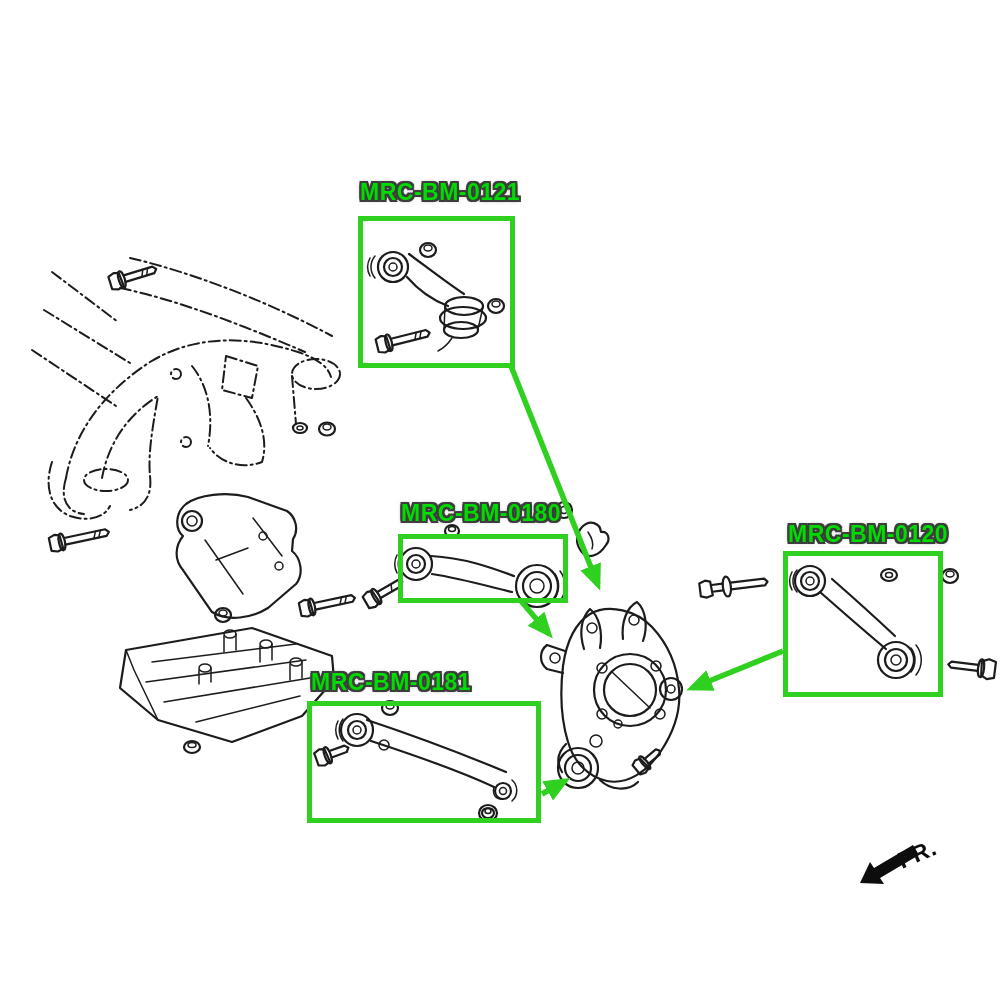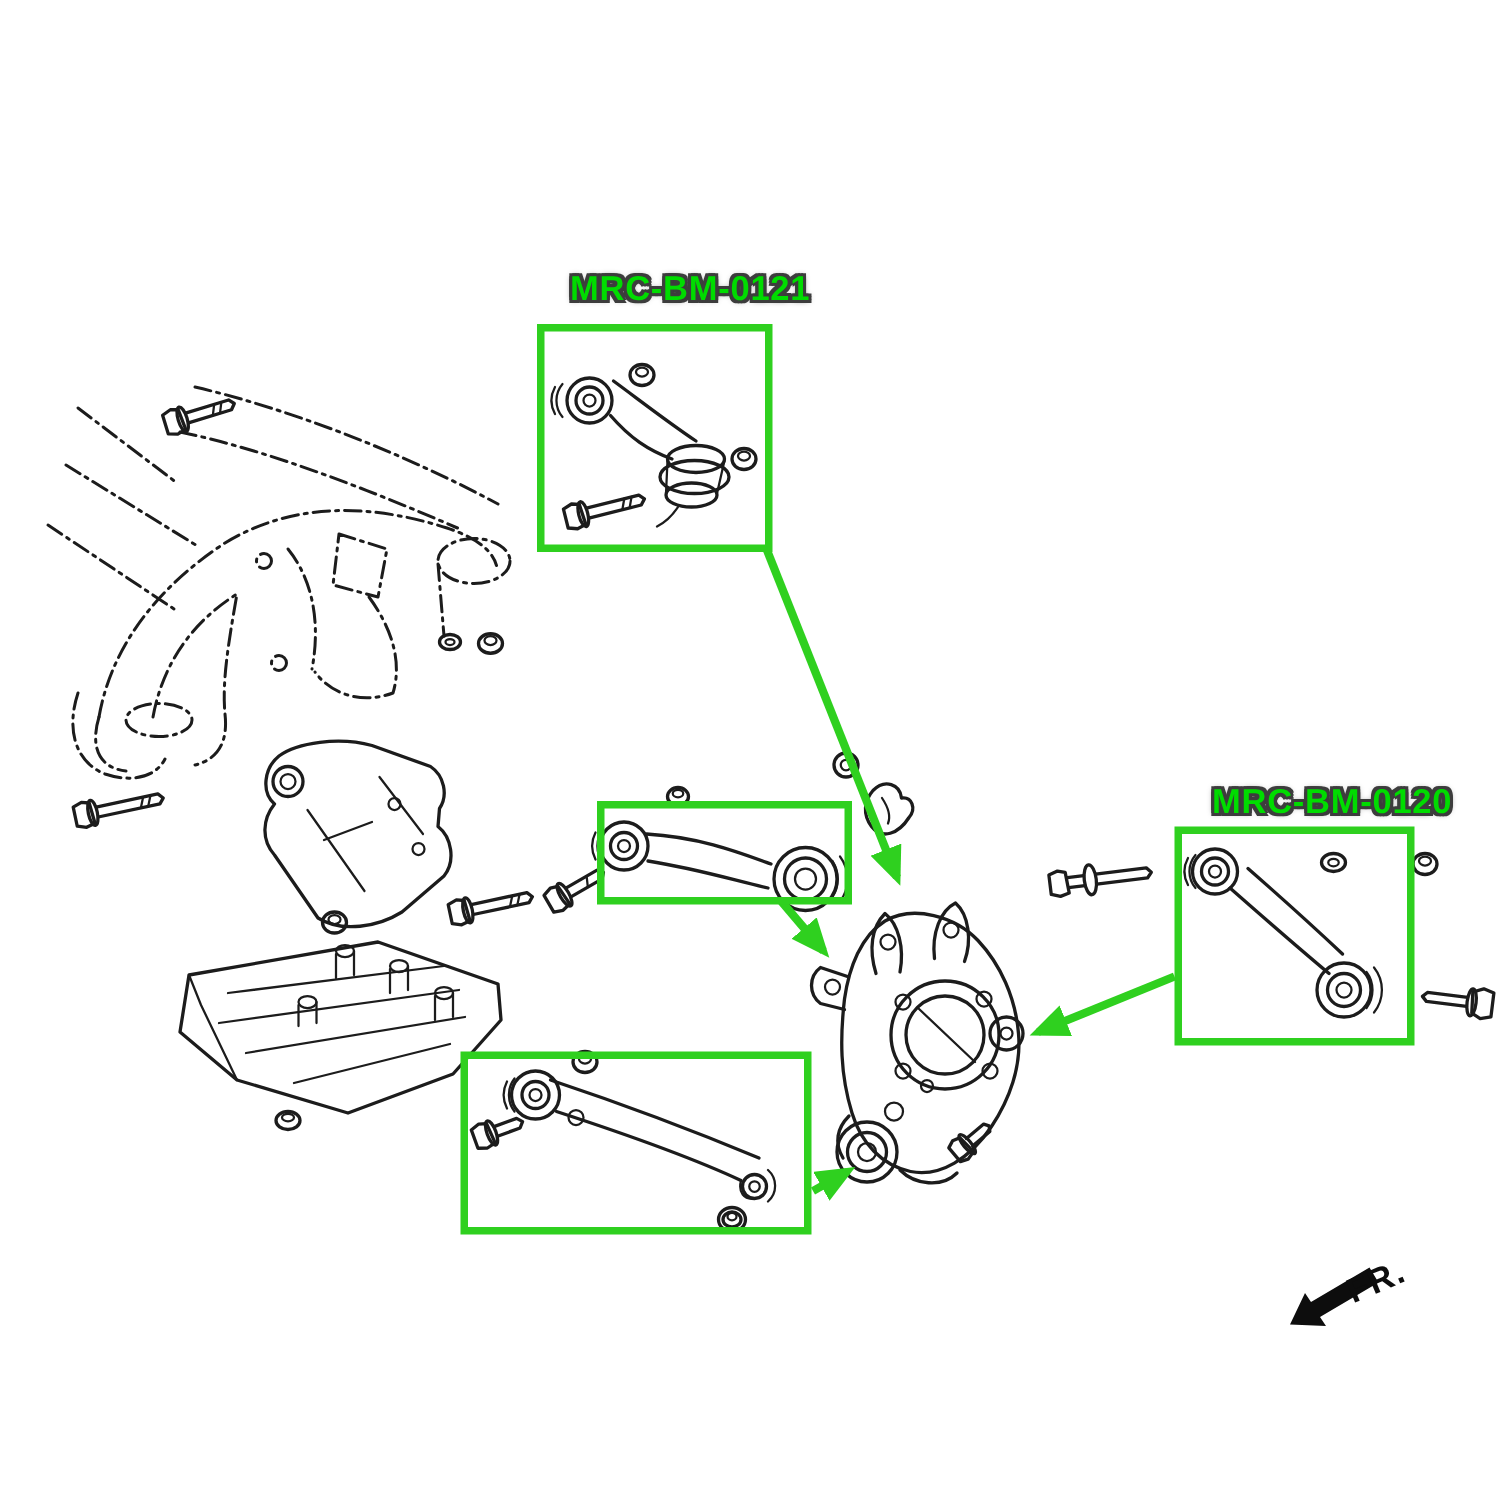--- a/index.html
+++ b/index.html
@@ -27,21 +27,20 @@
     border:5px solid var(--green);background:transparent;
   }
   .part-label{
     position:absolute;z-index:3;font-weight:bold;font-size:23px;letter-spacing:.5px;
     color:var(--label-green);white-space:nowrap;
     text-shadow:
       -2px -2px 0 var(--label-outline), 0 -2px 0 var(--label-outline), 2px -2px 0 var(--label-outline),
       -2px 0 0 var(--label-outline), 2px 0 0 var(--label-outline),
       -2px 2px 0 var(--label-outline), 0 2px 0 var(--label-outline), 2px 2px 0 var(--label-outline),
       0 0 4px var(--label-outline);
-    margin-left: 20px;
   }
 </style>
 </head>
 <body>
 
 <div class="stage">
 
   <svg class="artwork" width="1000" height="1000" viewBox="0 0 1000 1000">
     <defs>
       <marker id="ah" markerUnits="userSpaceOnUse" markerWidth="28" markerHeight="24" refX="20" refY="11" orient="auto">
@@ -288,15 +287,17 @@
       <text class="frtext" transform="translate(902,869) rotate(-23)">FR.</text>
     </g>
   </svg>
 
   <div class="hl-box" style="left:358px;top:216px;width:157px;height:152px"></div>
   <div class="hl-box" style="left:398px;top:534px;width:170px;height:69px"></div>
   <div class="hl-box" style="left:783px;top:551px;width:160px;height:146px"></div>
   <div class="hl-box" style="left:307px;top:701px;width:234px;height:122px"></div>
 
   <div class="part-label" style="left:360px;top:179px">MRC-BM-0121</div>
+  <div class="part-label" style="left:401px;top:500px">MRC-BM-0180</div>
   <div class="part-label" style="left:788px;top:521px">MRC-BM-0120</div>
+  <div class="part-label" style="left:311px;top:669px">MRC-BM-0181</div>
 
 </div>
 
 </body></html>

